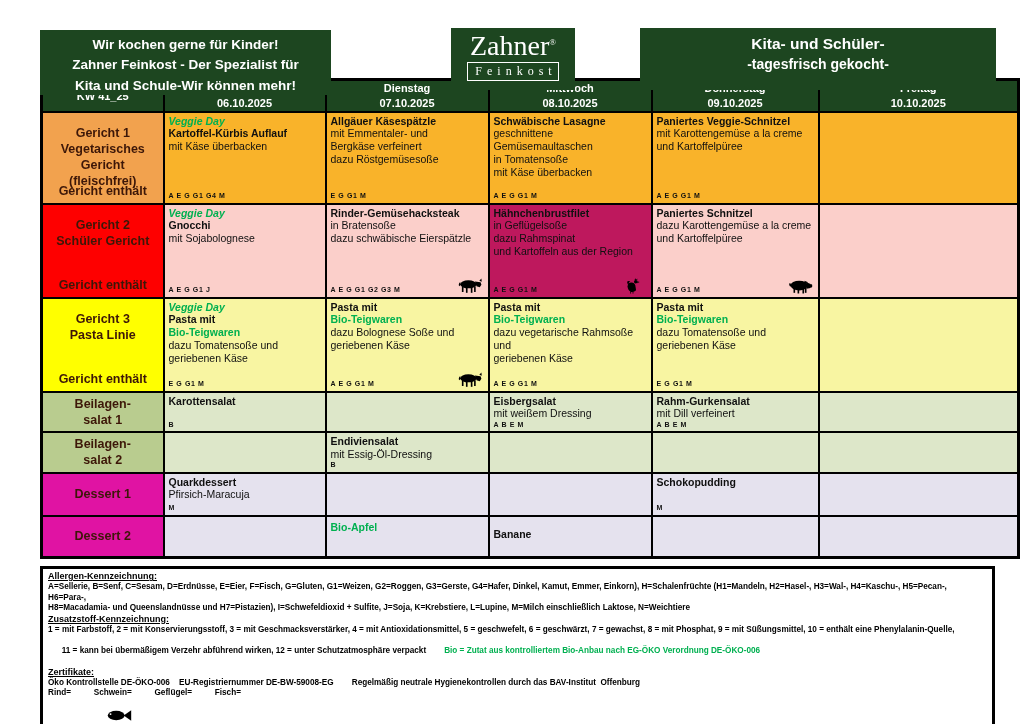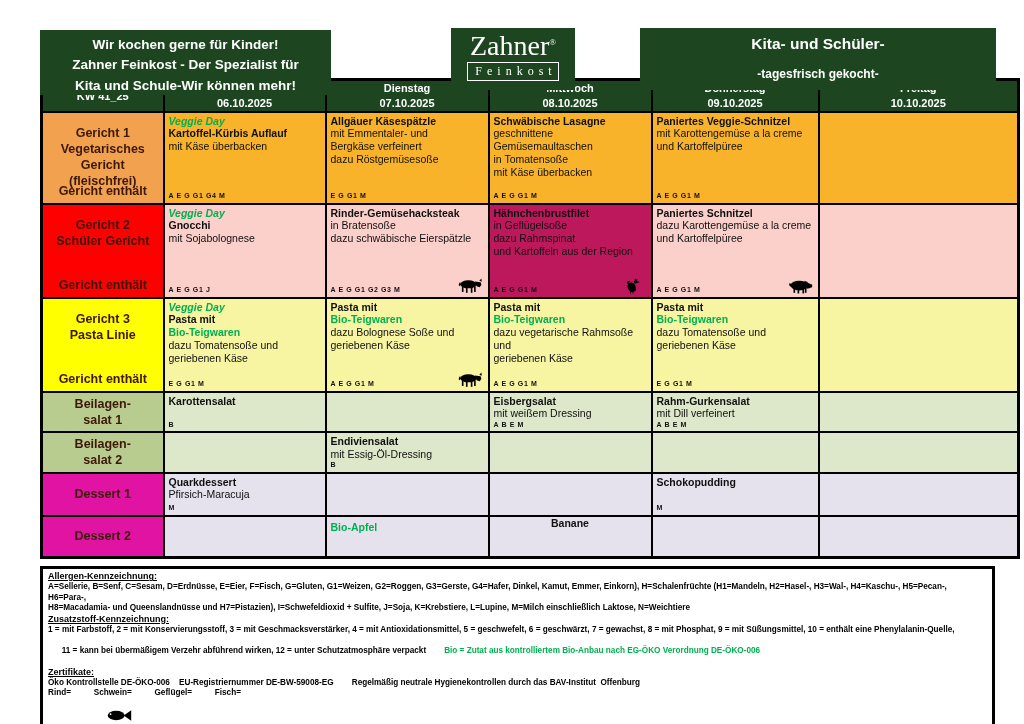--- a/index.html
+++ b/index.html
@@ -11,21 +11,21 @@
   .topbar{position:relative;height:78px;}
   .banner{position:absolute;color:#fff;font-weight:bold;text-align:center;}
   .banner-left{left:40px;top:30px;width:291px;height:65px;font-size:13.5px;line-height:1.5;padding-top:5px;}
   .logo{position:absolute;left:451px;top:28px;width:124px;height:62px;text-align:center;color:#fff;padding-top:3px;}
   .logo-brand{font-family:"Liberation Serif","DejaVu Serif",serif;font-size:28px;line-height:1.05;}
   .reg{font-size:9px;vertical-align:super;}
   .logo-sub{font-family:"Liberation Serif","DejaVu Serif",serif;font-size:12px;letter-spacing:5px;
             border:1px solid #fff;display:inline-block;margin-top:2px;padding:1px 1px 1px 7px;}
   .banner-right{left:640px;top:28px;width:356px;height:62px;padding-top:6px;}
   .br1{font-size:15.5px;line-height:1.3;}
-  .br3{font-size:12px;margin-top:13px;font-weight:bold;}
+  .br3{font-size:14px;margin-top:2px;font-weight:bold;}
   
   table.plan{border-collapse:collapse;table-layout:fixed;margin-left:40px;width:977px;border:3px solid #000;}
   .plan th,.plan td{border:2px solid #000;}
   .plan thead tr{height:32px;}
   .plan th{color:#fff;font-size:11px;font-weight:bold;text-align:center;vertical-align:middle;line-height:1.3;}
   .labelcell{position:relative;vertical-align:top;color:#3d1708;font-weight:bold;font-size:12.5px;text-align:center;}
   .labelcell.centered{vertical-align:middle;}
   .labwrap{display:flex;flex-direction:column;align-items:center;line-height:1.3;}
   .labelcell.hasbot .labwrap{padding-top:12px;}
   .labbottom{position:absolute;bottom:5px;left:0;width:100%;}
@@ -326,21 +326,21 @@
         <tr style="height: 42px;">
           <td class="labelcell centered" style="background: rgb(224, 19, 163);">
             <div class="labwrap">
               <div class="labline">Dessert  2</div>
             </div>
           </td>
           <td class="cell" style="background: rgb(229, 226, 238); padding-top: 11px;"></td>
           <td class="cell" style="background: rgb(229, 226, 238); padding-top: 4px;">
             <div class="bio">Bio-Apfel</div>
           </td>
-          <td class="cell" style="background: rgb(229, 226, 238); padding-top: 0; text-align: center;">
+          <td class="cell" style="background: rgb(229, 226, 238); padding-top: 11px;">
             <div class="mtitle">Banane</div>
           </td>
           <td class="cell" style="background: rgb(229, 226, 238); padding-top: 11px;"></td>
           <td class="cell" style="background: rgb(229, 226, 238); padding-top: 11px;"></td>
         </tr>
       </tbody>
   </table>
 
   <div class="legend">
     <div class="lhead">Allergen-Kennzeichnung:</div>

